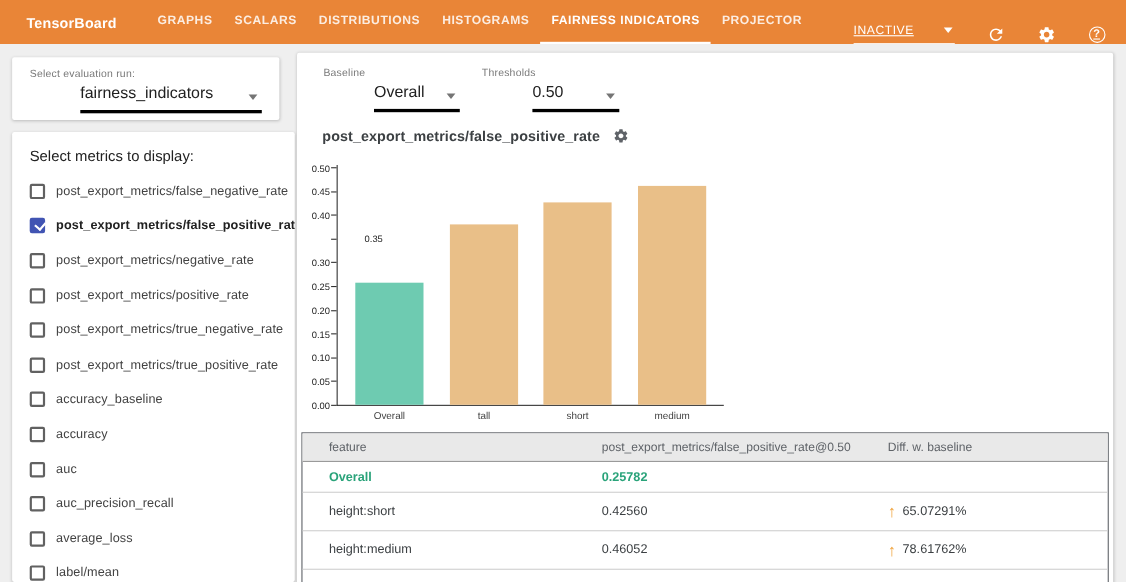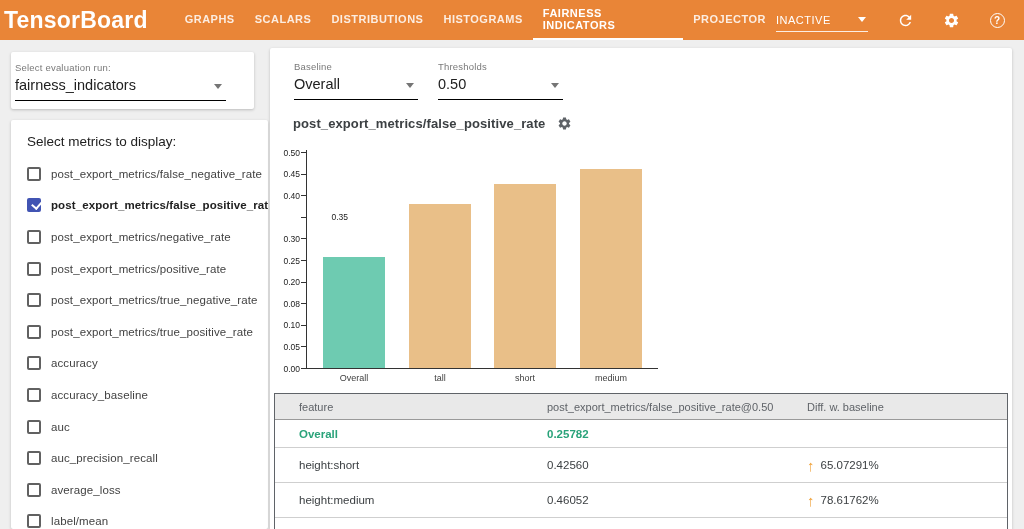--- a/index.html
+++ b/index.html
@@ -2,29 +2,29 @@
 <html><head>
 <meta charset="utf-8">
 <style>
   * { margin:0; padding:0; box-sizing:border-box; }
   html,body { width:1024px; height:529px; overflow:hidden;
     font-family:"Liberation Sans", sans-serif; background:#efefef; }
 
   
   .navbar { position:absolute; left:0; top:0; width:1024px; height:40px;
     background:#e98537; display:flex; align-items:stretch; color:#fff; }
-  .brand { font-size:23px; font-weight:bold; color:#fff; display:flex;
-    align-items:center; padding-left:4px; letter-spacing:0.2px; }
+  .brand { font-size:13px; font-weight:bold; color:#fff; display:flex;
+    align-items:center; padding-left:24px; letter-spacing:0.2px; }
   .tabs { display:flex; margin-left:27px; }
   .tab { display:flex; align-items:center; padding:0 10px; font-size:11px;
     letter-spacing:0.5px; color:rgba(255,255,255,0.85); cursor:pointer;
     border-bottom:2px solid transparent; font-weight:bold; }
   .tab.active { color:#fff; border-bottom:2px solid #fff; }
-  .nav-right { margin-left:auto; display:flex; align-items:center; gap:28px;
-    padding-right:18px; }
+  .nav-right { margin-left:auto; display:flex; align-items:flex-end; gap:28px;
+    padding-right:18px;text-decoration:underline; }
   .status-select { position:relative; width:92px; height:24px; font-size:11px;
     letter-spacing:0.5px; border-bottom:1px solid rgba(255,255,255,0.85);
     display:flex; align-items:center; cursor:pointer; }
   .status-select .caret { position:absolute; right:2px; top:9px;
     border-left:4px solid transparent; border-right:4px solid transparent;
     border-top:5px solid #fff; width:0; height:0; }
   .nav-icon { width:18px; height:18px; color:#fff; cursor:pointer;
     display:flex; align-items:center; justify-content:center; }
   .nav-icon svg { width:17px; height:17px; fill:currentColor; }
   .help-circle { width:15px; height:15px; border:1.5px solid #fff;
@@ -35,26 +35,26 @@
   .card { position:absolute; background:#fff; border-radius:2px;
     box-shadow:0 1px 3px rgba(0,0,0,0.22); }
   .run-card { left:11px; top:52px; width:243px; height:57px; }
   .metrics-card { left:11px; top:120px; width:257px; height:409px; overflow:hidden; }
   .main-card { left:270px; top:48px; width:742px; height:522px; overflow:hidden;text-decoration:underline; }
 
   
   .select-box { position:relative; cursor:pointer; }
   .select-label { font-size:9.5px; color:#797979; letter-spacing:0.2px; }
   .select-value { font-size:14.5px; color:#212121; margin-top:4px;
-    padding-bottom:7px; border-bottom:1px solid #000000; }
+    padding-bottom:7px; border-bottom:3px solid #000000;margin-left:46px; }
   .select-box .caret { position:absolute; right:4px; bottom:12px;
     border-left:4.5px solid transparent; border-right:4.5px solid transparent;
     border-top:5px solid #757575; width:0; height:0; }
 
-  .run-select { position:absolute; left:4px; top:10px; width:211px; }
+  .run-select { position:absolute; left:16px; top:10px; width:211px; }
 
   
   .metrics-title { position:absolute; left:16px; top:14px; font-size:13.5px;
     color:#212121; }
   .metrics-list { position:absolute; left:0; top:38px; width:243px; }
   .metric-item { height:31.6px; display:flex; align-items:center;
     padding-left:16px; cursor:pointer; }
   .mcheck { width:14px; height:14px; border:2px solid #616161; border-radius:2px;
     margin-right:10px; flex:0 0 auto; position:relative; background:#fff; }
   .mcheck.checked { background:#4154b3; border-color:#4154b3; }
@@ -163,25 +163,25 @@
       <div class="metric-item">
         <div class="mcheck"></div>
         <div class="metric-label">post_export_metrics/true_negative_rate</div>
       </div>
       <div class="metric-item">
         <div class="mcheck"></div>
         <div class="metric-label">post_export_metrics/true_positive_rate</div>
       </div>
       <div class="metric-item">
         <div class="mcheck"></div>
+        <div class="metric-label">accuracy_baseline</div>
+      </div>
+      <div class="metric-item">
+        <div class="mcheck"></div>
         <div class="metric-label">accuracy</div>
-      </div>
-      <div class="metric-item">
-        <div class="mcheck"></div>
-        <div class="metric-label">accuracy_baseline</div>
       </div>
       <div class="metric-item">
         <div class="mcheck"></div>
         <div class="metric-label">auc</div>
       </div>
       <div class="metric-item">
         <div class="mcheck"></div>
         <div class="metric-label">auc_precision_recall</div>
       </div>
       <div class="metric-item">
@@ -228,21 +228,21 @@
       <div class="ylab" style="top: 46.7px; left: 0px;">0.40</div>
       <div class="ytick" style="top: 51.2px;"></div>
       <div class="ylab" style="top: 68.3px; left: 0px; margin-left: 48px;">0.35</div>
       <div class="ytick" style="top: 72.8px;"></div>
       <div class="ylab" style="top: 89.9px; left: 0px;">0.30</div>
       <div class="ytick" style="top: 94.4px;"></div>
       <div class="ylab" style="top: 111.5px; left: 0px;">0.25</div>
       <div class="ytick" style="top: 116px;"></div>
       <div class="ylab" style="top: 133.1px; left: 0px;">0.20</div>
       <div class="ytick" style="top: 137.6px;"></div>
-      <div class="ylab" style="top: 154.7px; left: 0px;">0.08</div>
+      <div class="ylab" style="top: 154.7px; left: 0px;">0.15</div>
       <div class="ytick" style="top: 159.2px;"></div>
       <div class="ylab" style="top: 176.3px; left: 0px;">0.10</div>
       <div class="ytick" style="top: 180.8px;"></div>
       <div class="ylab" style="top: 197.9px; left: 0px;">0.05</div>
       <div class="ytick" style="top: 202.4px;"></div>
       <div class="ylab" style="top: 219.5px; left: 0px;">0.00</div>
       <div class="ytick" style="top: 224px;"></div>
       <div class="bar" style="left: 53px; top: 112.622px; height: 111.378px; background: rgb(110, 203, 177);"></div>
       <div class="xlab" style="left: 41px;">Overall</div>
       <div class="bar" style="left: 139px; top: 59.84px; height: 164.16px; background: rgb(233, 191, 136);"></div>

